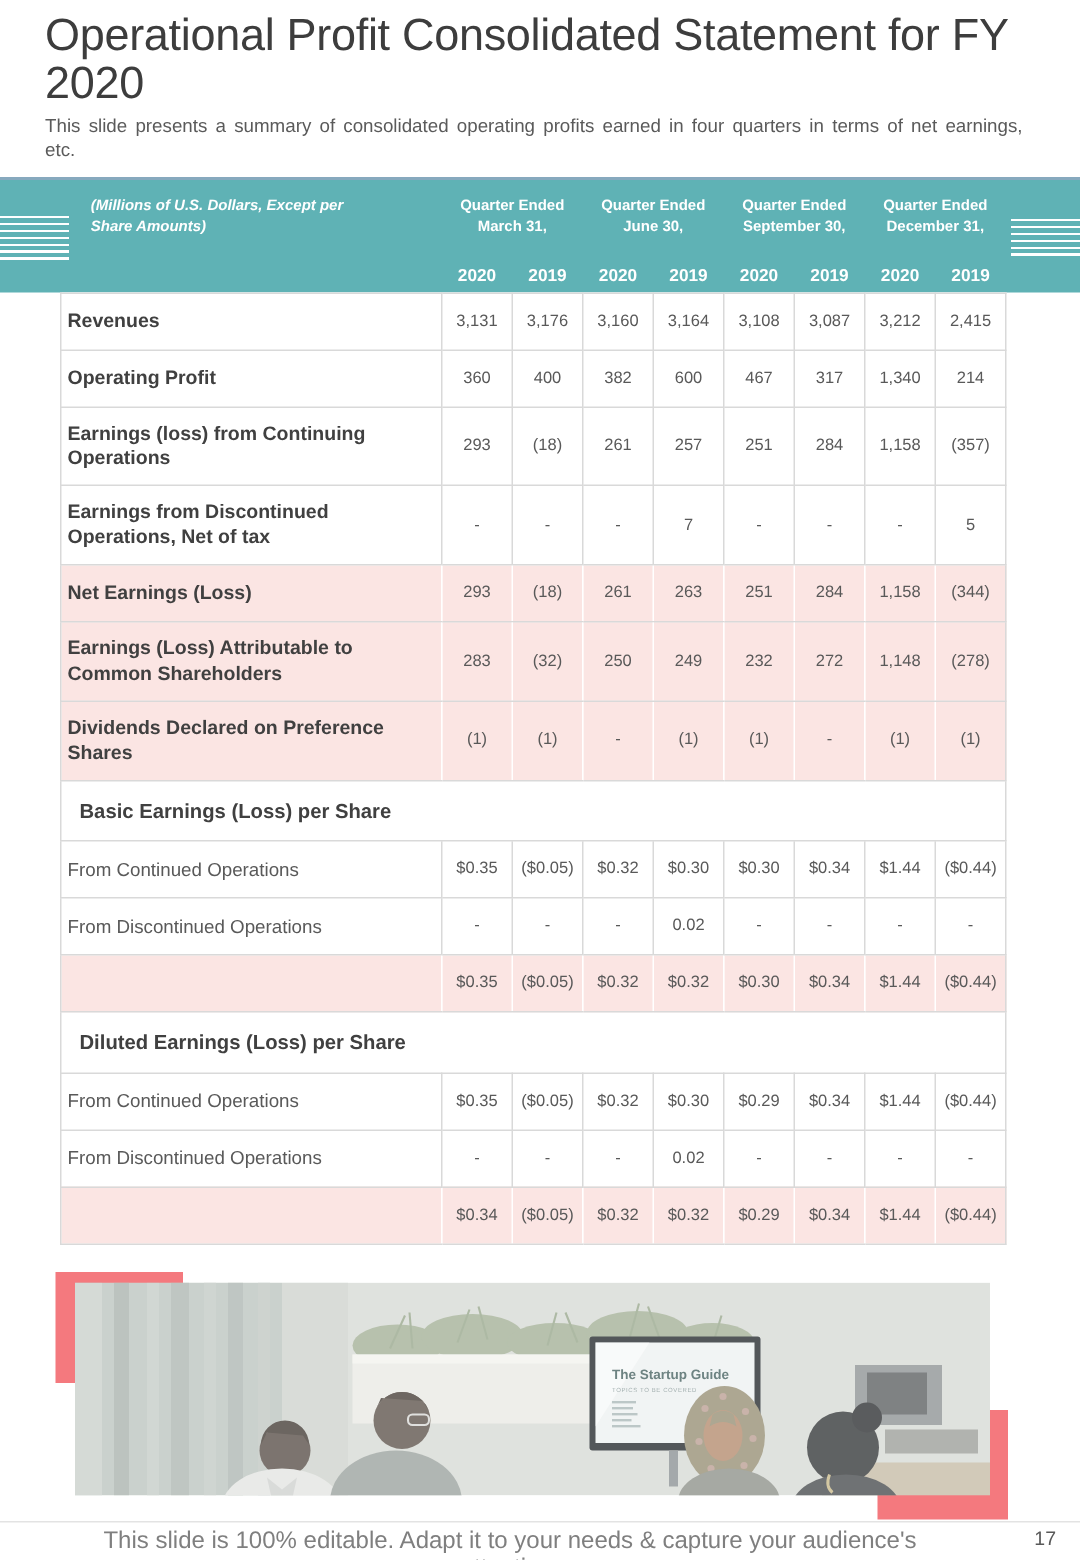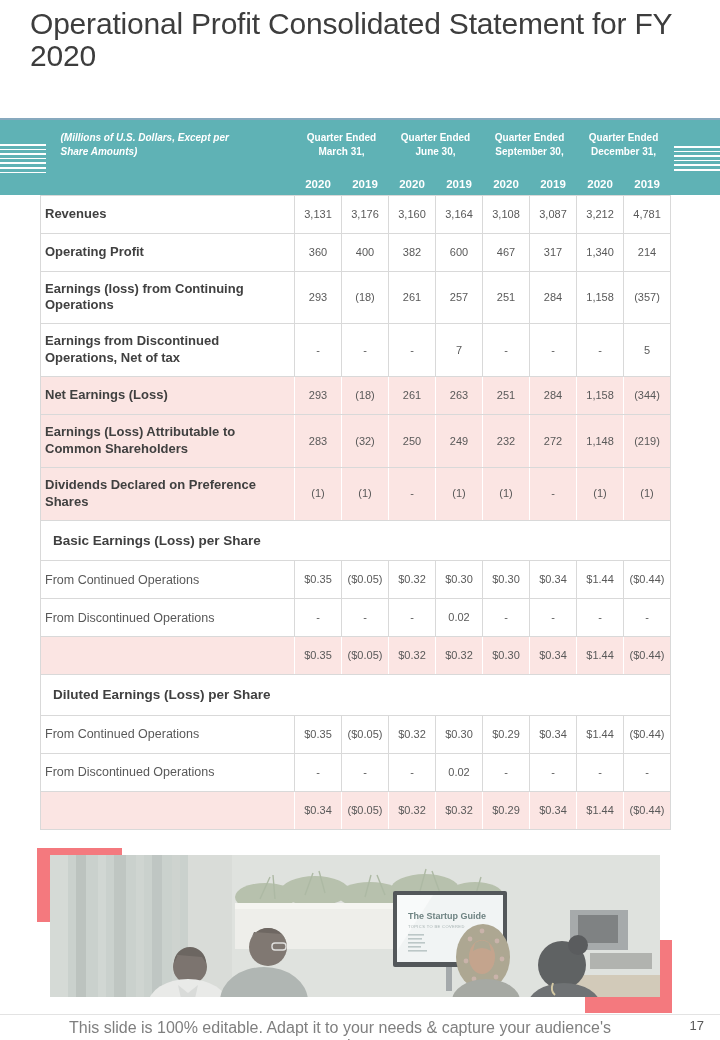--- a/index.html
+++ b/index.html
@@ -71,20 +71,21 @@
     font-size:16px; color:#7f7f7f;
   }
   .page-num { position:absolute; right:16px; top:1018px; font-size:13px; color:#595959; }
 </style>
 </head>
 <body>
 
 <div class="slide">
 
   <h1 class="title">Operational Profit Consolidated Statement for FY 2020</h1>
+  <p class="subtitle">This slide presents a summary of consolidated operating profits earned in four quarters in terms of net earnings, etc.</p>
 
   <div class="band"></div>
   <div class="deco-lines deco-left"></div>
   <div class="deco-lines deco-right"></div>
 
   <table class="fin">
     <colgroup>
       <col style="width:254px">
       <col style="width:47px">
         <col style="width:47px">
@@ -117,21 +118,21 @@
     <tbody>
         <tr class=" minh">
           <td class="label bold">Revenues</td>
           <td class="val">3,131</td>
           <td class="val">3,176</td>
           <td class="val">3,160</td>
           <td class="val">3,164</td>
           <td class="val">3,108</td>
           <td class="val">3,087</td>
           <td class="val">3,212</td>
-          <td class="val">4,781</td>
+          <td class="val">2,415</td>
         </tr>
         <tr class=" minh">
           <td class="label bold">Operating Profit</td>
           <td class="val">360</td>
           <td class="val">400</td>
           <td class="val">382</td>
           <td class="val">600</td>
           <td class="val">467</td>
           <td class="val">317</td>
           <td class="val">1,340</td>
@@ -172,21 +173,21 @@
         </tr>
         <tr class="pink minh">
           <td class="label bold">Earnings (Loss)  Attributable to Common Shareholders</td>
           <td class="val">283</td>
           <td class="val">(32)</td>
           <td class="val">250</td>
           <td class="val">249</td>
           <td class="val">232</td>
           <td class="val">272</td>
           <td class="val">1,148</td>
-          <td class="val">(219)</td>
+          <td class="val">(278)</td>
         </tr>
         <tr class="pink minh">
           <td class="label bold">Dividends Declared on Preference Shares</td>
           <td class="val">(1)</td>
           <td class="val">(1)</td>
           <td class="val">-</td>
           <td class="val">(1)</td>
           <td class="val">(1)</td>
           <td class="val">-</td>
           <td class="val">(1)</td>

